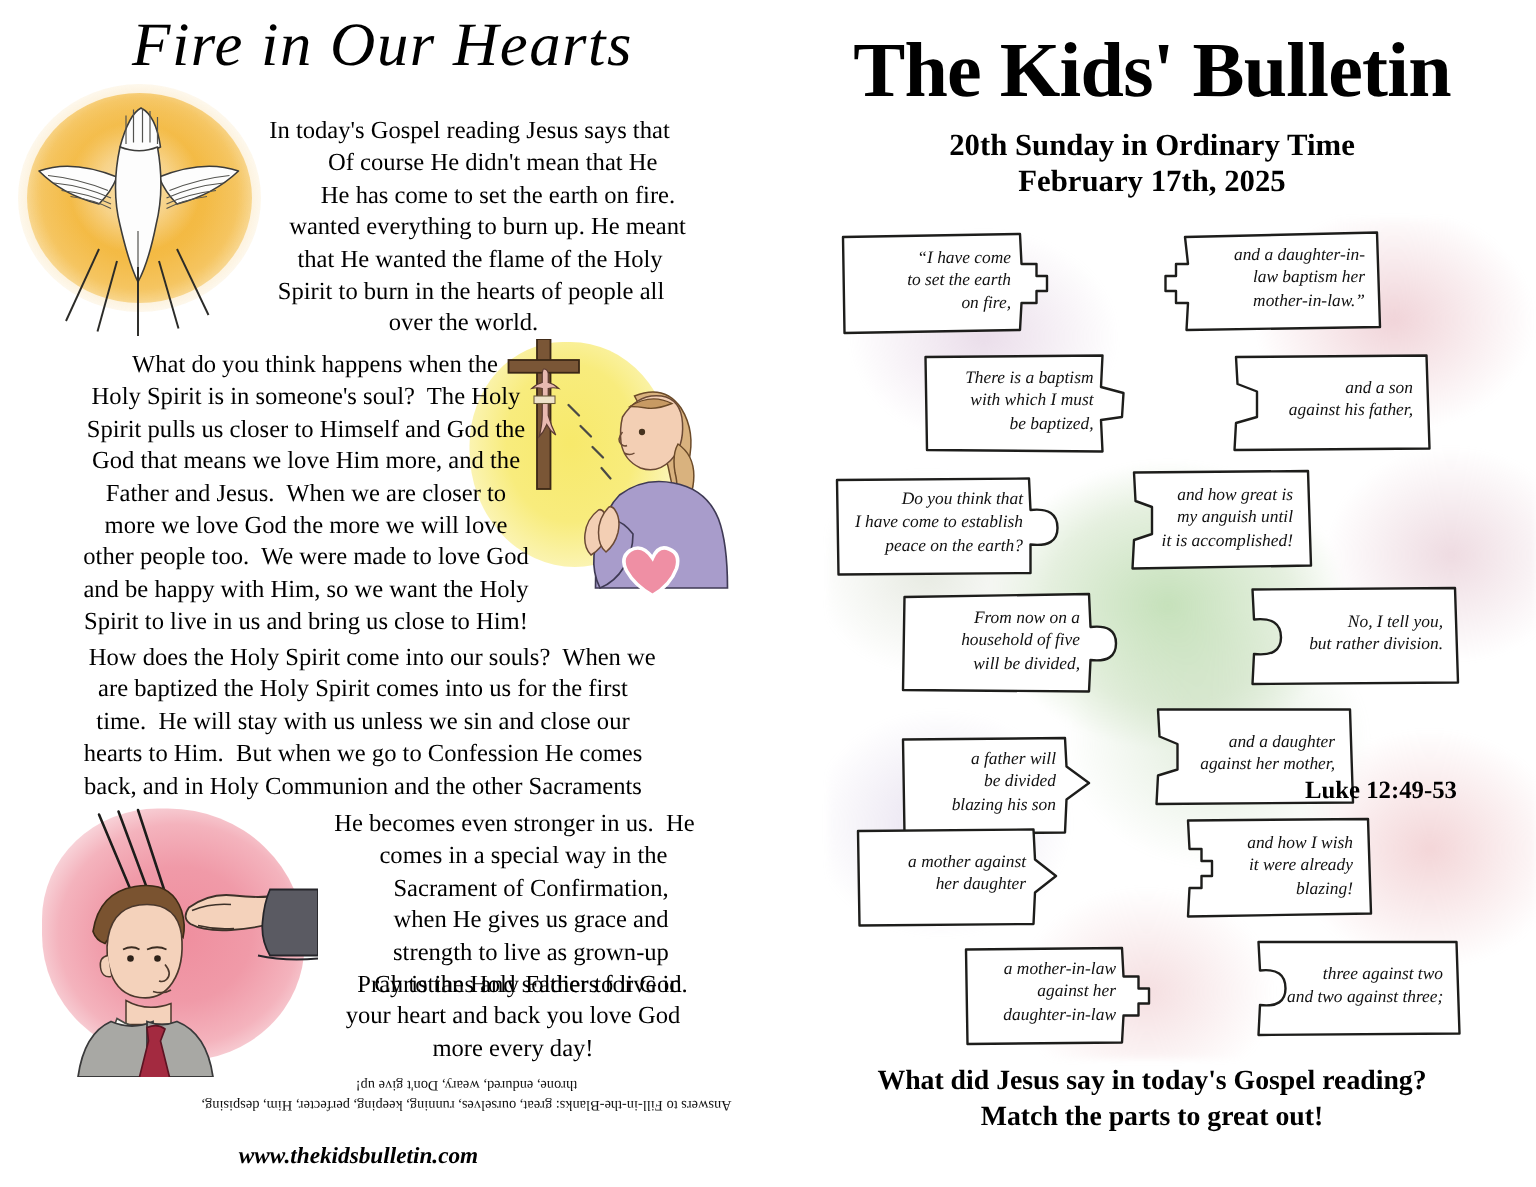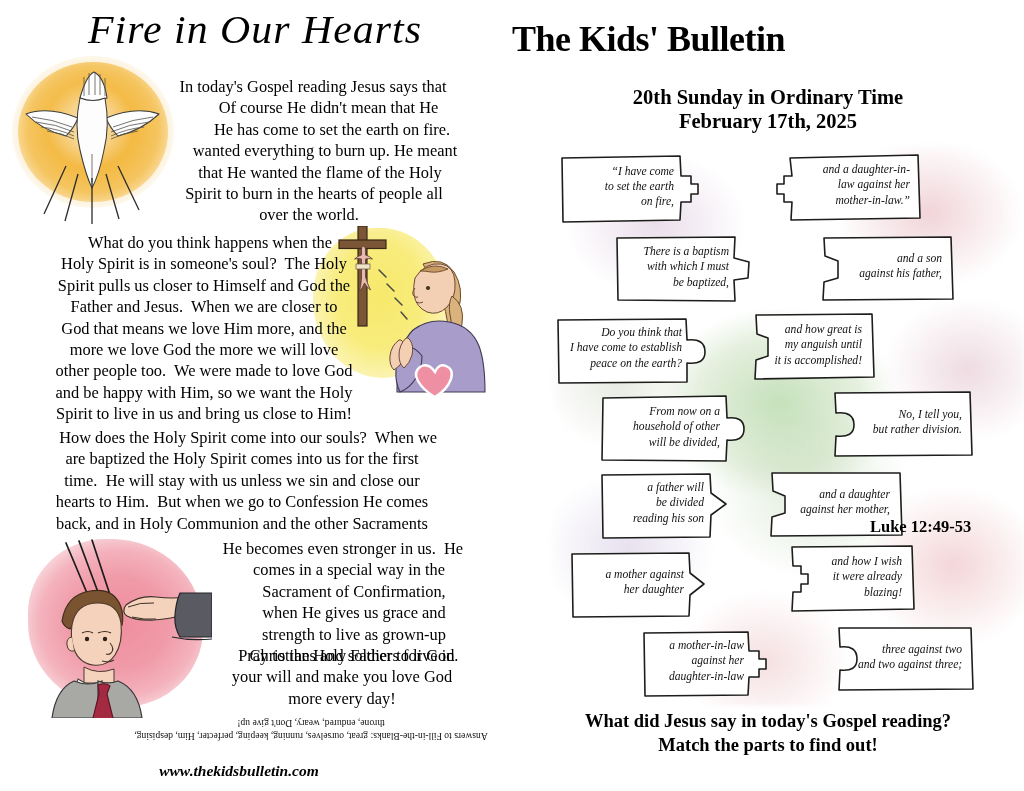--- a/index.html
+++ b/index.html
@@ -68,22 +68,22 @@
   }
   #website-footer{
     position:absolute;left:0;top:762px;width:478px;text-align:center;
     font-style:italic;font-weight:bold;font-size:15.5px;
     font-family:"Liberation Serif","DejaVu Serif",serif;
   }
 
   
   #right-column{position:absolute;left:512px;top:0;width:512px;height:791px;}
   #bulletin-title{
-    position:absolute;left:0;top:18px;width:512px;
-    font-weight:bold;font-size:36px;letter-spacing:-.5px;
+    position:absolute;left:0;top:18px;width:512px;text-align:center;
+    font-weight:bold;font-size:52px;letter-spacing:-.5px;
     font-family:"Liberation Serif","DejaVu Serif",serif;
   }
   #bulletin-subtitle{
     position:absolute;left:0;top:86px;width:512px;text-align:center;
     font-weight:bold;font-size:20.5px;
   }
   #bulletin-date{
     position:absolute;left:0;top:110px;width:512px;text-align:center;
     font-weight:bold;font-size:20.5px;
   }
@@ -226,22 +226,22 @@
 
           <path d="M140 146 q-7 -10 -15 -5 q-7 5 -2 14 q5 9 17 16 q12 -7 16 -18 q3 -10 -5 -13 q-7 -3 -11 6 z" fill="#ef8fa4" stroke="#fff" stroke-width="2.4"></path>
         </g>
       </svg>
     </div>
 
     <div class="para" id="para2">
       <span class="ln">   What do you think happens when the</span>
       <span class="ln">Holy Spirit is in someone's soul?  The Holy</span>
       <span class="ln">Spirit pulls us closer to Himself and God the</span>
+      <span class="ln">God that means we love Him more, and the</span>
       <span class="ln">Father and Jesus.  When we are closer to</span>
-      <span class="ln">God that means we love Him more, and the</span>
       <span class="ln">more we love God the more we will love</span>
       <span class="ln">other people too.  We were made to love God</span>
       <span class="ln">and be happy with Him, so we want the Holy</span>
       <span class="ln">Spirit to live in us and bring us close to Him!</span>
     </div>
 
     <div class="para" id="para3">
       <span class="ln">   How does the Holy Spirit come into our souls?  When we</span>
       <span class="ln">are baptized the Holy Spirit comes into us for the first</span>
       <span class="ln">time.  He will stay with us unless we sin and close our</span>
@@ -300,21 +300,21 @@
       <span class="ln">He becomes even stronger in us.  He</span>
       <span class="ln" style="padding-left:12px">comes in a special way in the</span>
       <span class="ln" style="padding-left:22px">Sacrament of Confirmation,</span>
       <span class="ln" style="padding-left:22px">when He gives us grace and</span>
       <span class="ln" style="padding-left:22px">strength to live as grown-up</span>
       <span class="ln" style="padding-left:22px">Christians and soldiers for God.</span>
     </div>
 
     <div class="para" id="para5">
       <span class="ln" style="padding-left:170px">       Pray to the Holy Father to live in</span>
-      <span class="ln" style="padding-left:190px">your will and make you love God</span>
+      <span class="ln" style="padding-left:190px">your heart and back you love God</span>
       <span class="ln" style="padding-left:190px">more every day!</span>
     </div>
 
     <div id="answers-upside-down">Answers to Fill-in-the-Blanks: great, ourselves, running, keeping, perfecter, Him, despising, throne, endured, weary, Don't give up!</div>
 
     <div id="website-footer">www.thekidsbulletin.com</div>
   </div>
 
   <div id="right-column">
 
@@ -335,21 +335,21 @@
           <span class="ln">on fire,</span>
         </div>
       </div>
 
       <div class="puzzle-piece" style="left:236px;top:6px;width:130px;height:66px;">
         <svg class="pp-svg" width="140" height="70" viewBox="0 0 140 70">
           <path d="M2 6 L4 24 L-4 24 L-4 32 L-11 32 L-11 42 L-4 42 L-4 50 L4 50 L3 68 L132 66 L130 3 Z" fill="#fff" stroke="#1d1d1b" stroke-width="1.6" stroke-linejoin="round"></path>
         </svg>
         <div class="pp-text">
           <span class="ln">and a daughter-in-</span>
-          <span class="ln">law against her</span>
+          <span class="ln">law baptism her</span>
           <span class="ln">mother-in-law.”</span>
         </div>
       </div>
 
       <div class="puzzle-piece" style="left:63px;top:88px;width:122px;height:66px;">
         <svg class="pp-svg" width="140" height="70" viewBox="0 0 140 70">
           <path d="M2 4 L120 3 L119 24 L134 28 L133 44 L119 46 L120 67 L3 66 Z" fill="#fff" stroke="#1d1d1b" stroke-width="1.6" stroke-linejoin="round"></path>
         </svg>
         <div class="pp-text">
           <span class="ln">There is a baptism</span>
@@ -389,43 +389,43 @@
           <span class="ln">it is accomplished!</span>
         </div>
       </div>
 
       <div class="puzzle-piece" style="left:48px;top:248px;width:128px;height:66px;">
         <svg class="pp-svg" width="145" height="70" viewBox="0 0 145 70">
           <path d="M3 4 L126 2 L127 24 q17 -2 17 11 q0 13 -17 11 L126 67 L2 66 Z" fill="#fff" stroke="#1d1d1b" stroke-width="1.6" stroke-linejoin="round"></path>
         </svg>
         <div class="pp-text">
           <span class="ln">From now on a</span>
-          <span class="ln">household of other</span>
+          <span class="ln">household of five</span>
           <span class="ln">will be divided,</span>
         </div>
       </div>
 
       <div class="puzzle-piece" style="left:280px;top:244px;width:138px;height:64px;">
         <svg class="pp-svg" width="145" height="70" viewBox="0 0 145 70">
           <path d="M3 3 L4 23 q18 -2 18 12 q0 13 -18 11 L3 66 L140 65 L138 2 Z" fill="#fff" stroke="#1d1d1b" stroke-width="1.6" stroke-linejoin="round"></path>
         </svg>
         <div class="pp-text" style="padding-left:22px">
           <span class="ln">No, I tell you,</span>
           <span class="ln">but rather division.</span>
         </div>
       </div>
 
-      <div class="puzzle-piece" style="left:48px;top:325px;width:112px;height:64px;">
+      <div class="puzzle-piece" style="left:48px;top:343px;width:112px;height:64px;">
         <svg class="pp-svg" width="130" height="70" viewBox="0 0 130 70">
           <path d="M2 4 L110 3 L111 22 L126 33 L111 44 L110 66 L3 67 Z" fill="#fff" stroke="#1d1d1b" stroke-width="1.6" stroke-linejoin="round"></path>
         </svg>
         <div class="pp-text">
           <span class="ln">a father will</span>
           <span class="ln">be divided</span>
-          <span class="ln">reading his son</span>
+          <span class="ln">blazing his son</span>
         </div>
       </div>
 
       <div class="puzzle-piece" style="left:216px;top:325px;width:130px;height:62px;">
         <svg class="pp-svg" width="140" height="68" viewBox="0 0 140 68">
           <path d="M4 2 L5 20 L17 25 L17 42 L4 46 L3 65 L134 64 L132 2 Z" fill="#fff" stroke="#1d1d1b" stroke-width="1.6" stroke-linejoin="round"></path>
         </svg>
         <div class="pp-text" style="padding-left:18px">
           <span class="ln">and a daughter</span>
           <span class="ln">against her mother,</span>
@@ -472,16 +472,16 @@
           <span class="ln">against her</span>
           <span class="ln">daughter-in-law</span>
         </div>
       </div>
 
       <div id="luke-reference">Luke 12:49-53</div>
     </div>
 
     <div id="puzzle-instruction">
       <span class="ln">What did Jesus say in today's Gospel reading?</span>
-      <span class="ln">Match the parts to find out!</span>
+      <span class="ln">Match the parts to great out!</span>
     </div>
   </div>
 </div>
 
 </body></html>

